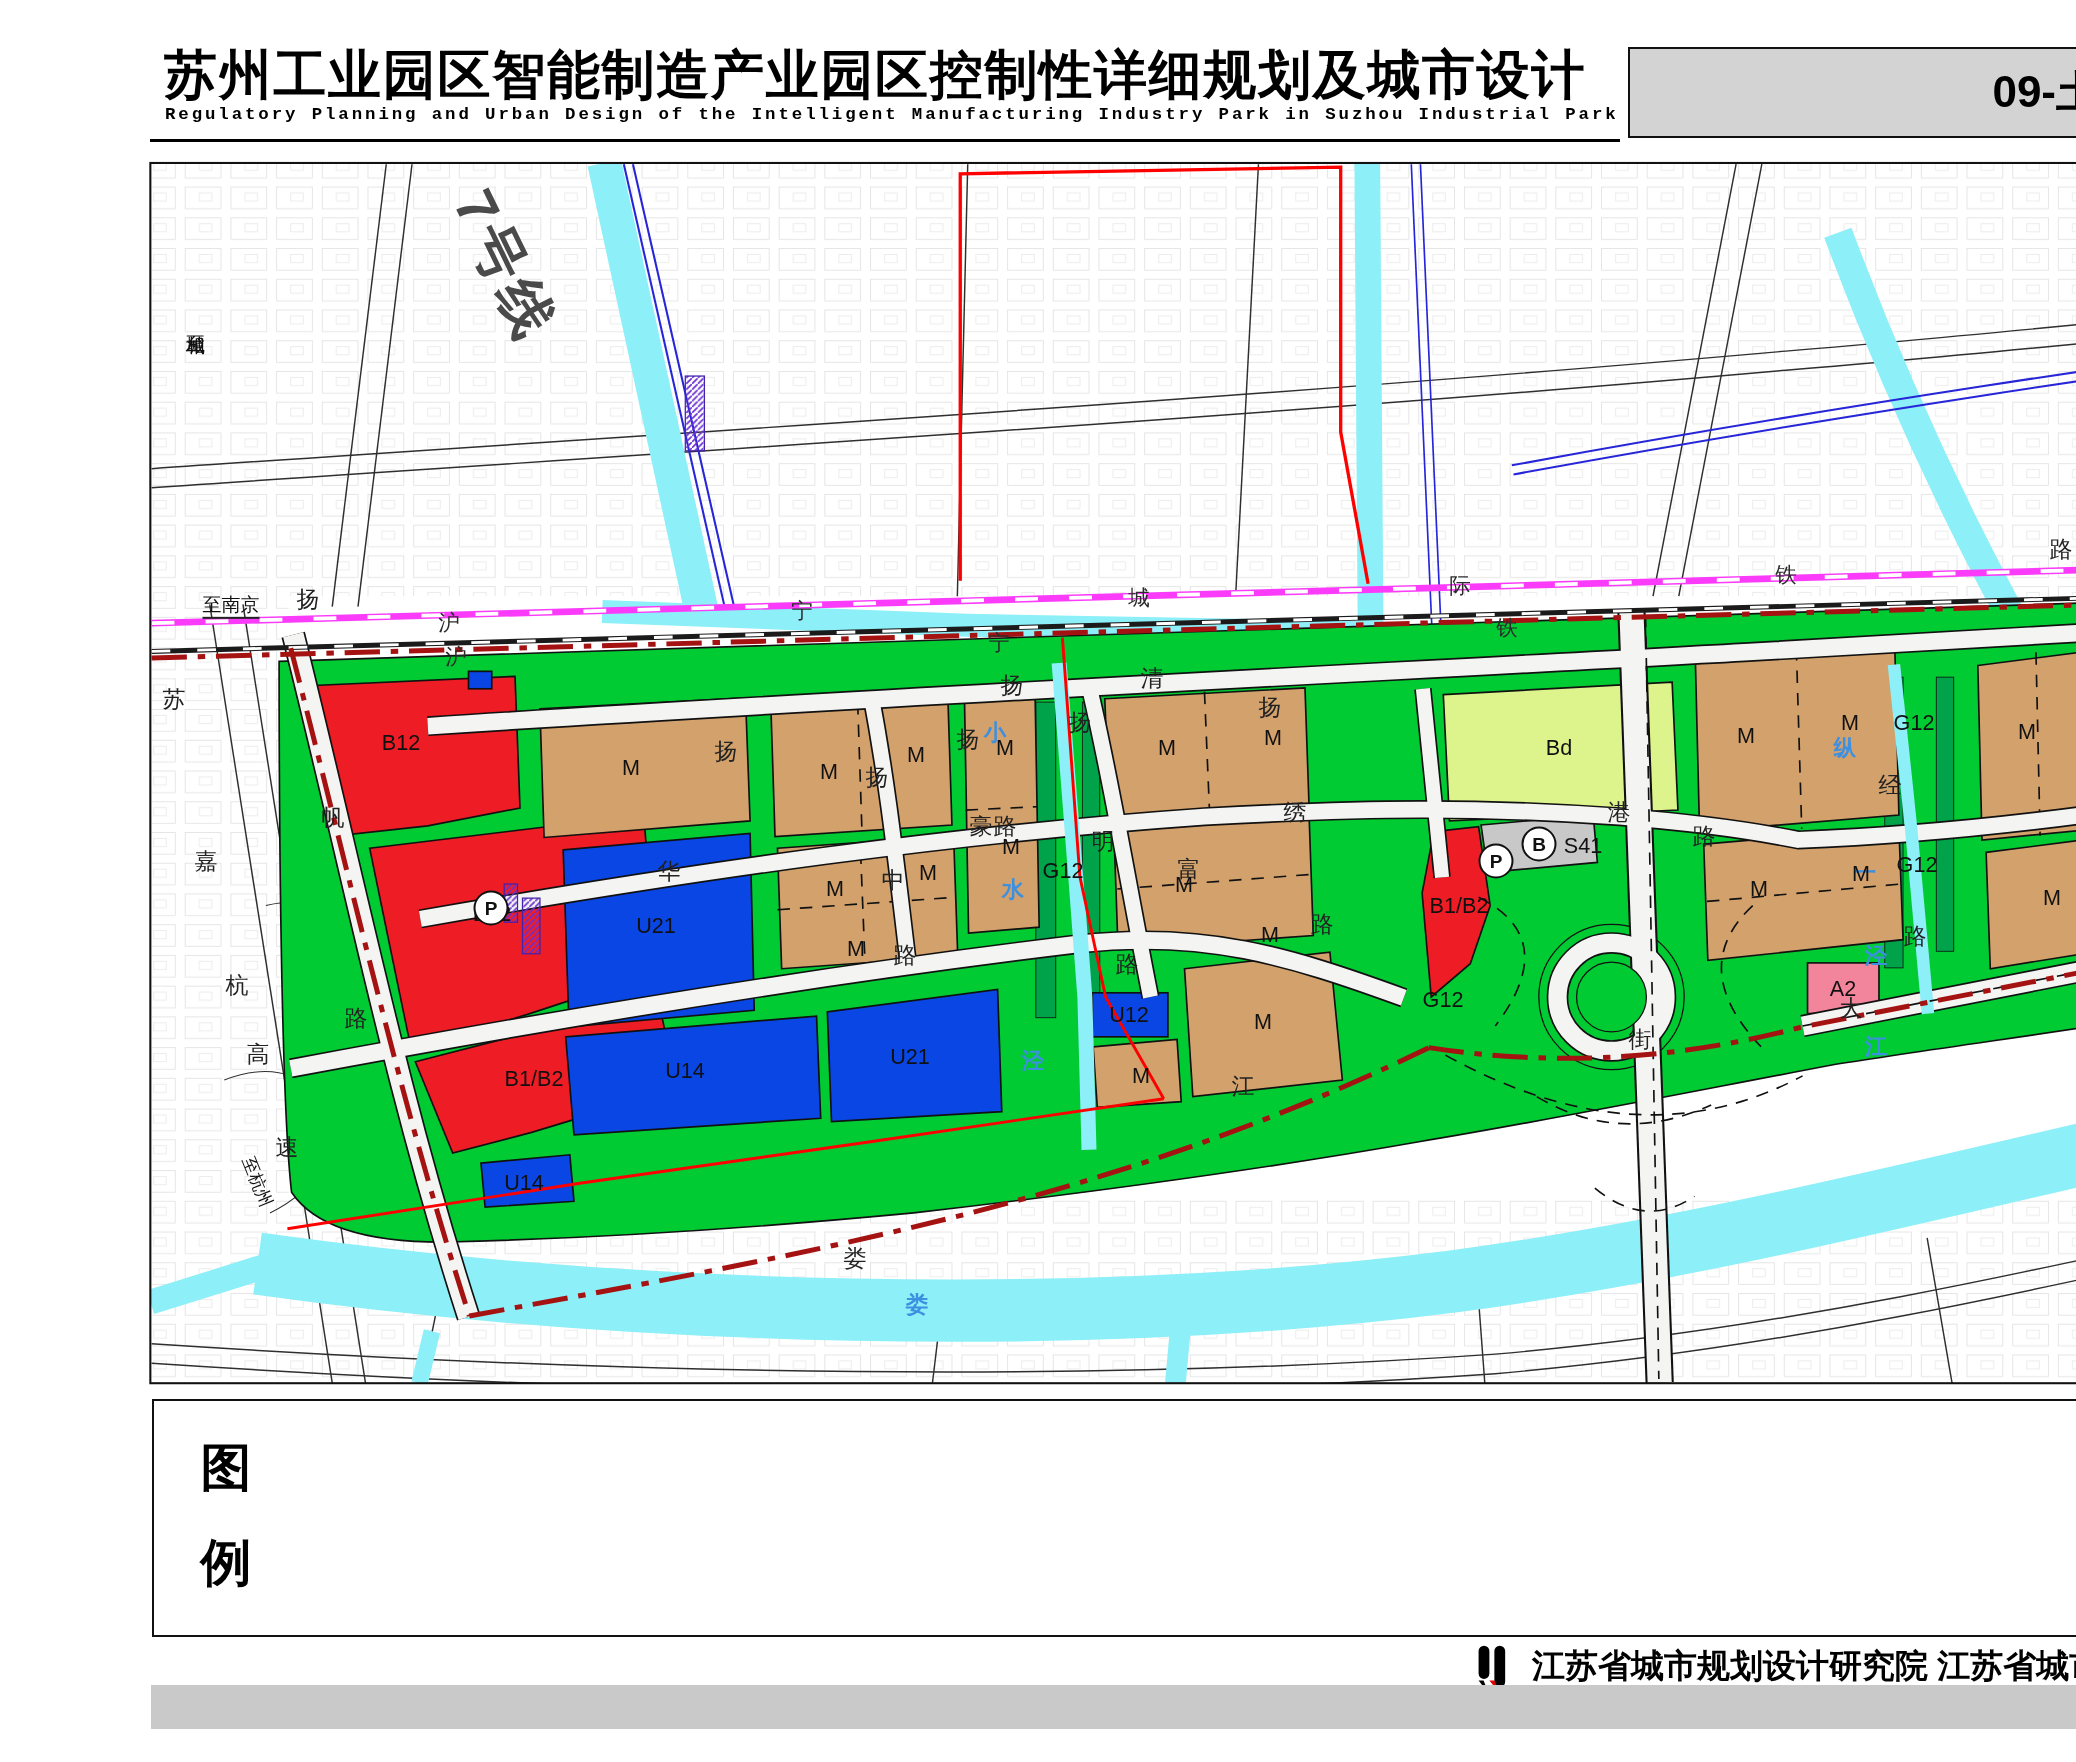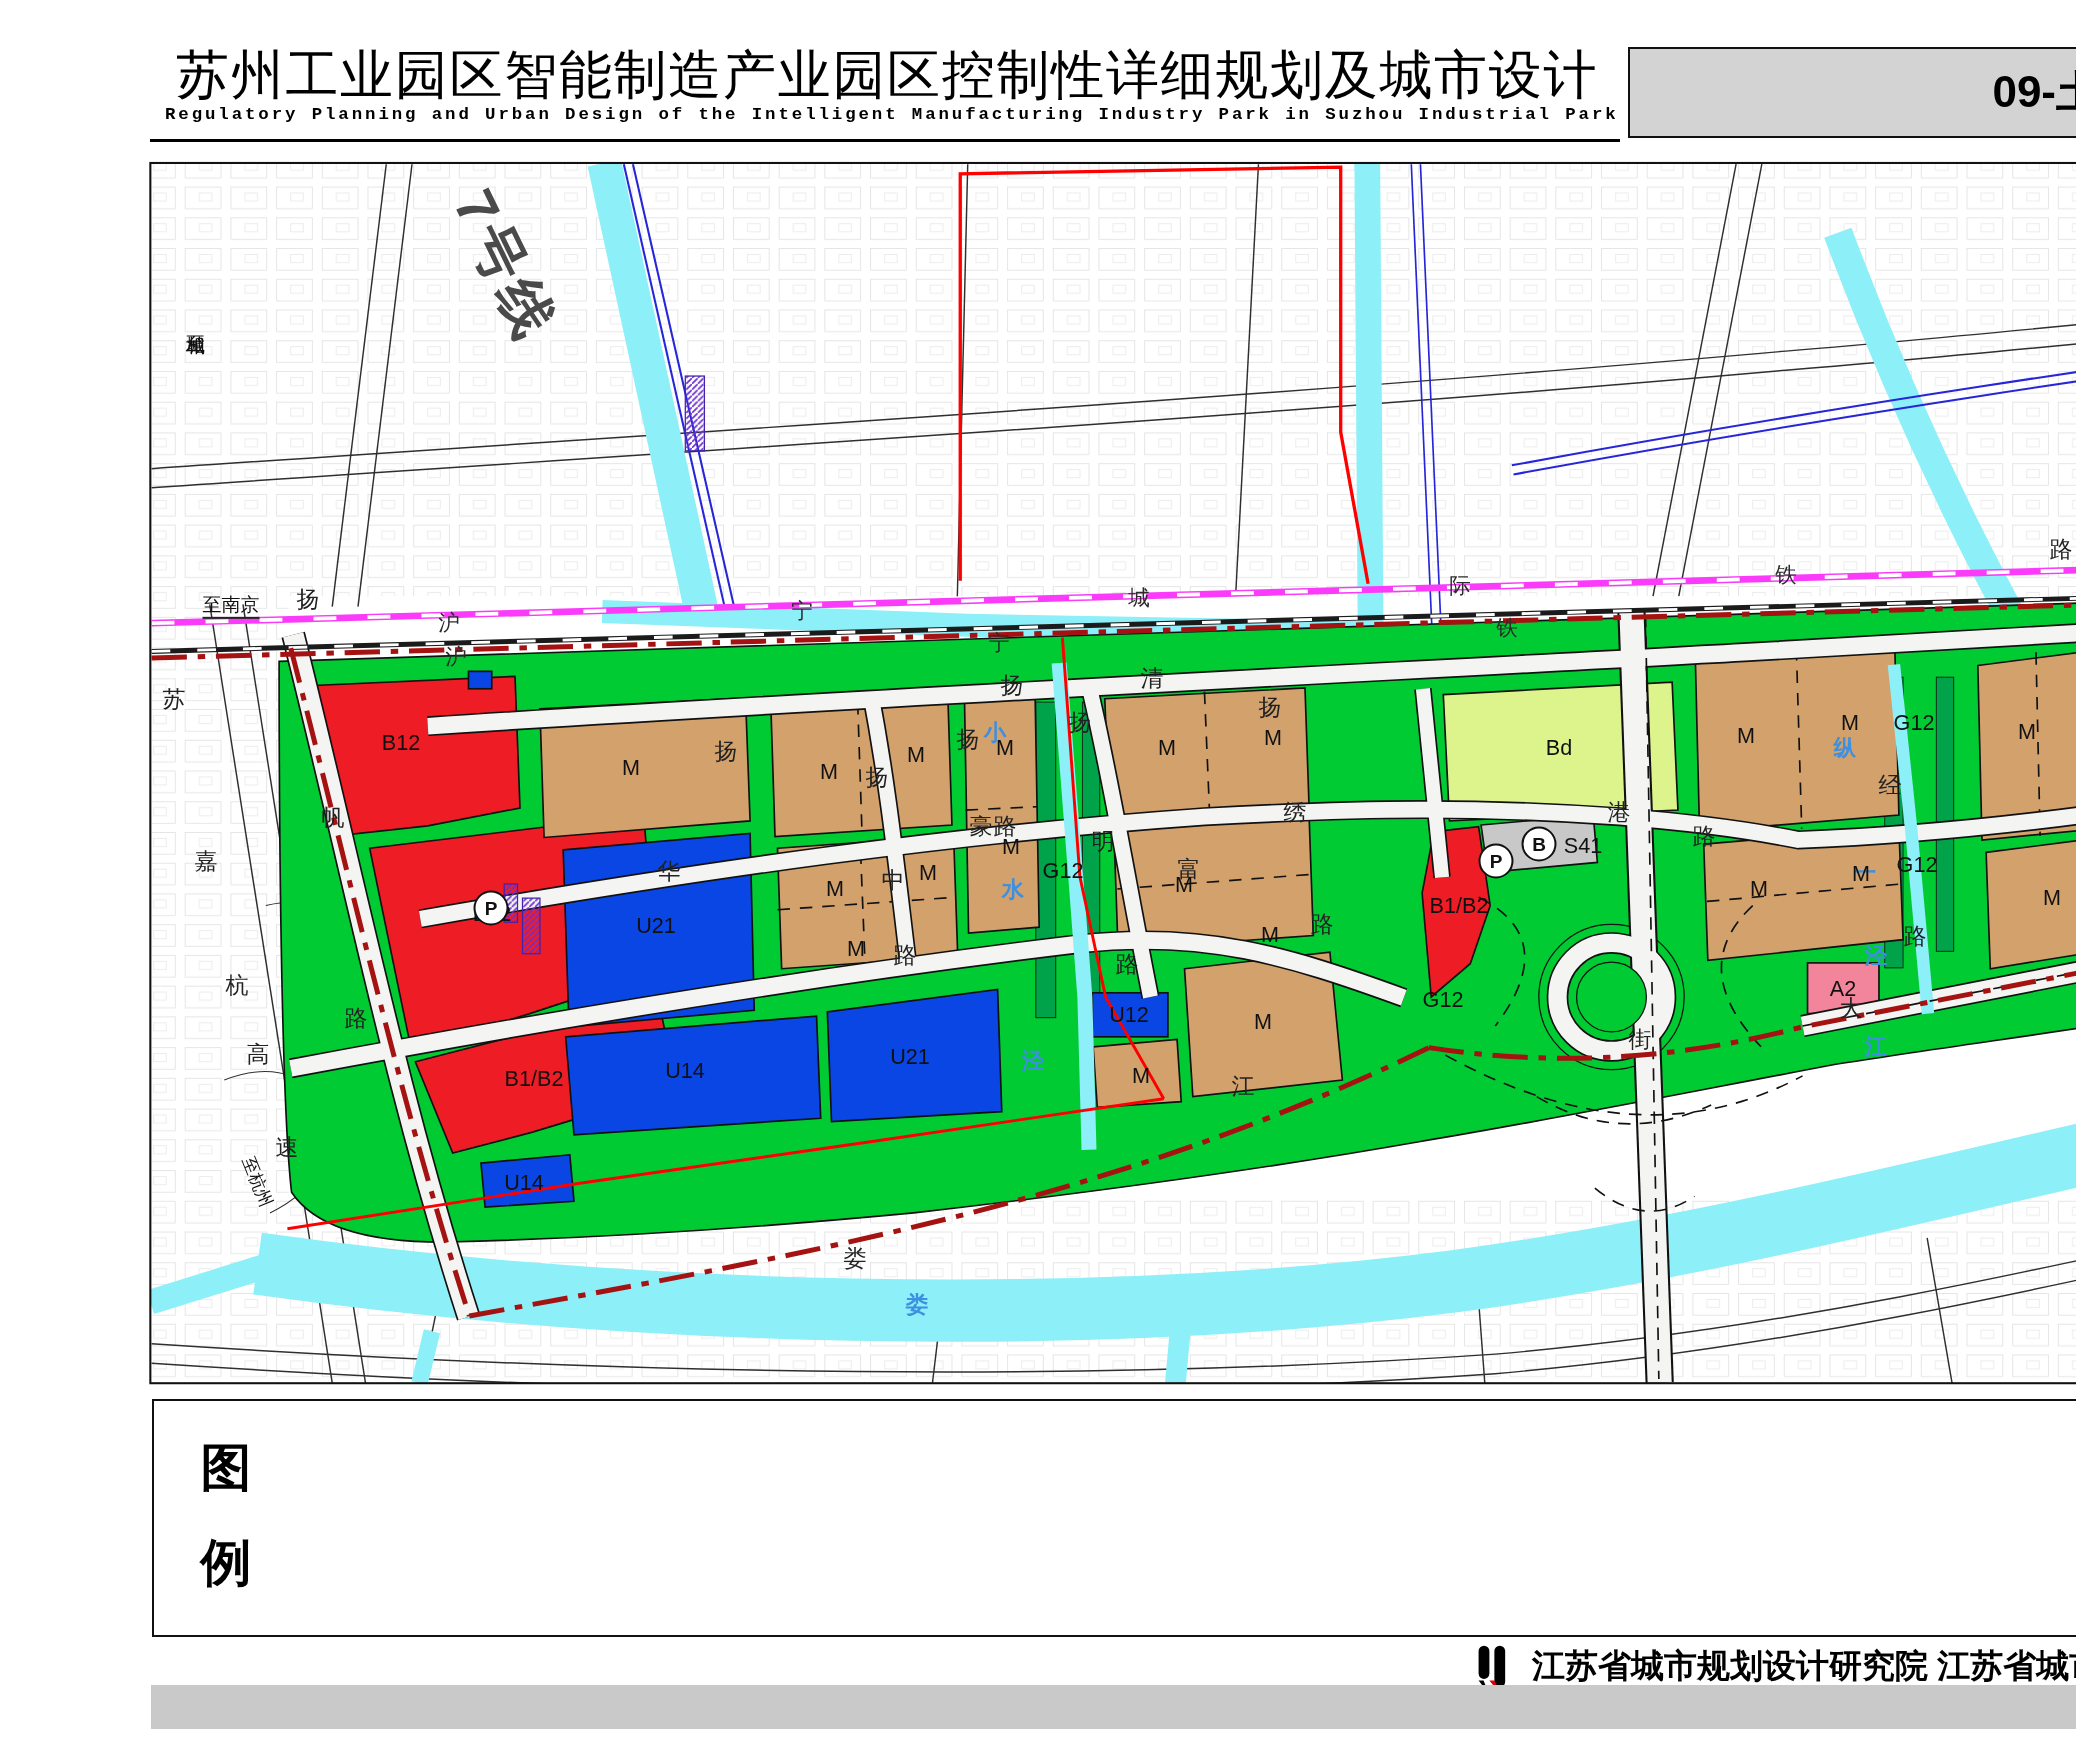--- a/index.html
+++ b/index.html
@@ -12,21 +12,21 @@
   .road-ch{font-size:23px;color:#222;}
   .river-ch{font-size:22.4px;color:#3D8FE0;font-weight:600;}
   .rail-ch{font-size:21.6px;color:#2b2b2b;}
   .parcel-lb{font-size:21.6px;color:#111;}
   .dir-lb{font-size:19px;color:#111;}
   .metro-lb{font-size:56px;color:#4a4a4a;font-weight:bold;letter-spacing:5.8px;}
   .marker{position:absolute;width:31px;height:31px;border:2.9px solid #111;border-radius:50%;
     background:#fff;color:#111;font-size:19px;font-weight:bold;display:flex;align-items:center;
     justify-content:center;transform:translate(-50%,-50%);z-index:32;}
   
-  .hd-title{position:absolute;left:164px;top:40px;font-size:53px;font-weight:400;color:#000;letter-spacing:1.7px;z-index:40;margin-left:12px;}
+  .hd-title{position:absolute;left:164px;top:40px;font-size:53px;font-weight:700;color:#000;letter-spacing:1.7px;z-index:40;}
   .hd-sub{position:absolute;left:165px;top:105px;font-size:17.4px;font-weight:700;letter-spacing:2.9px;
     font-family:"Liberation Mono","DejaVu Sans Mono",monospace;color:#000;z-index:40;text-align:center;}
   .hd-rule{position:absolute;left:150px;top:139px;width:1470px;height:3.3px;background:#000;z-index:40;}
   .hd-sheet{position:absolute;left:1628px;top:47px;width:757px;height:91px;background:#D3D3D3;
     border:2.1px solid #111;box-sizing:border-box;z-index:40;display:flex;align-items:center;justify-content:flex-end;}
   .hd-sheet span{font-size:44px;font-weight:900;color:#000;padding-right:19px;}
   
   .lg-box{position:absolute;left:152px;top:1399px;width:2232px;height:238px;border:2.1px solid #111;
     box-sizing:border-box;background:#fff;z-index:20;}
   .lg-title{position:absolute;font-size:51px;font-weight:900;color:#000;transform:translate(-50%,-50%);z-index:22;}

